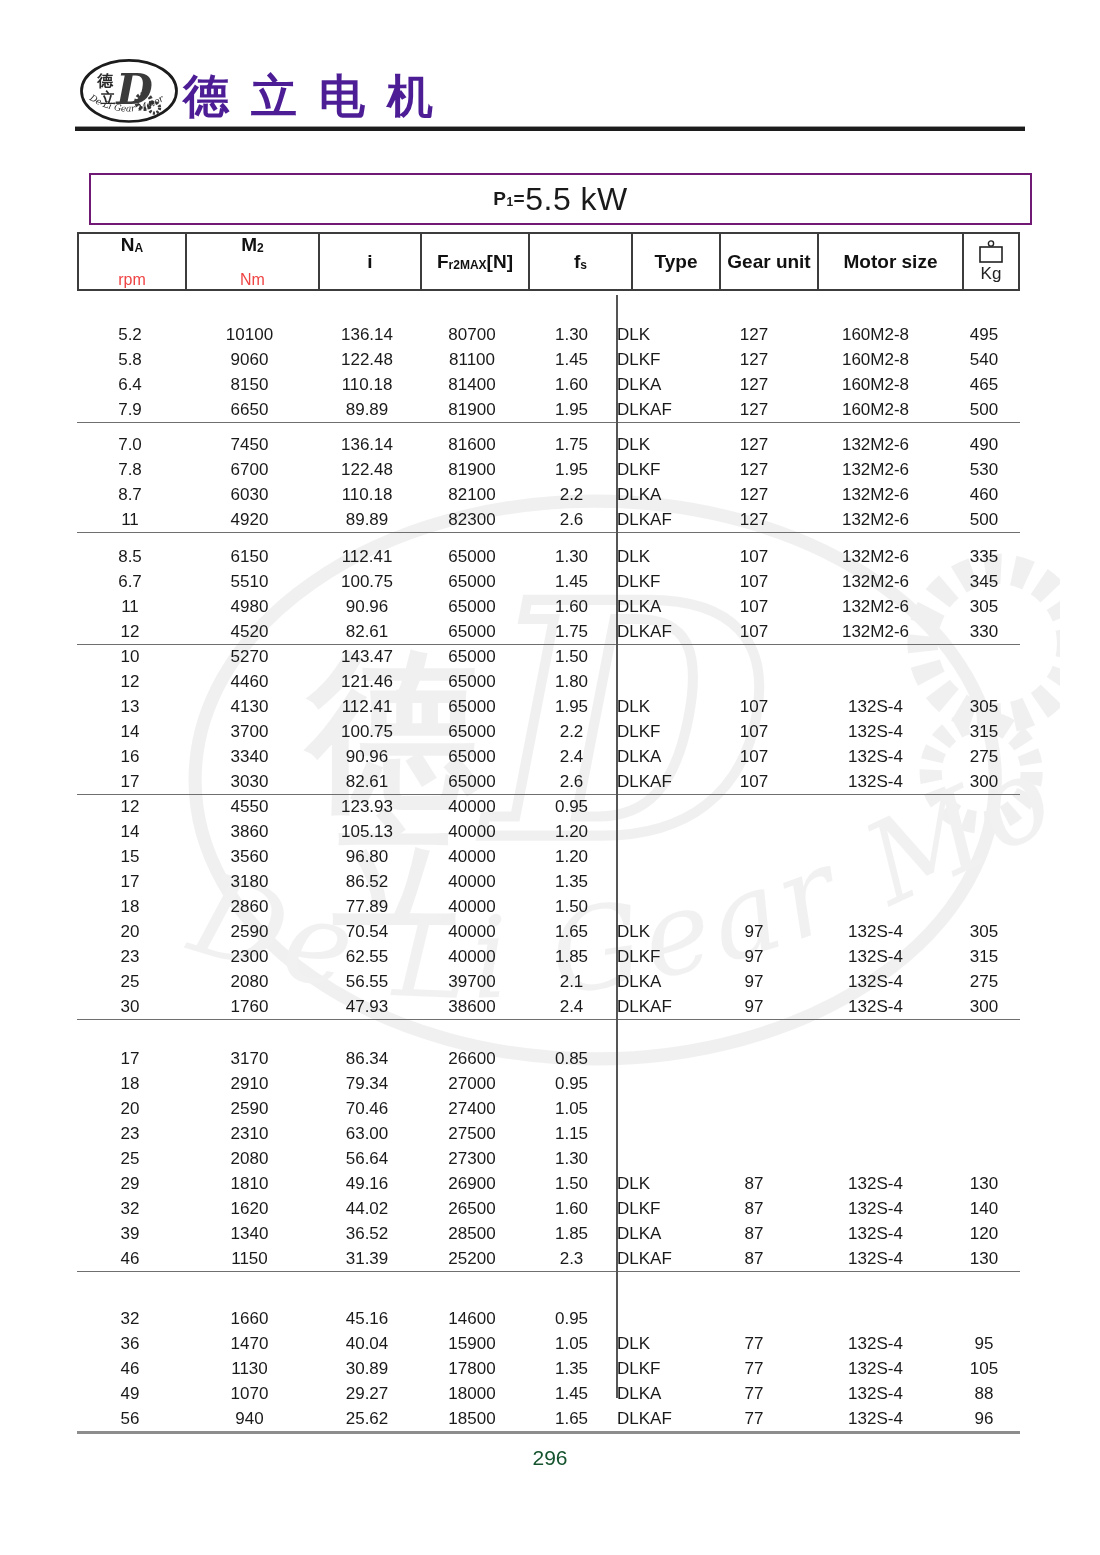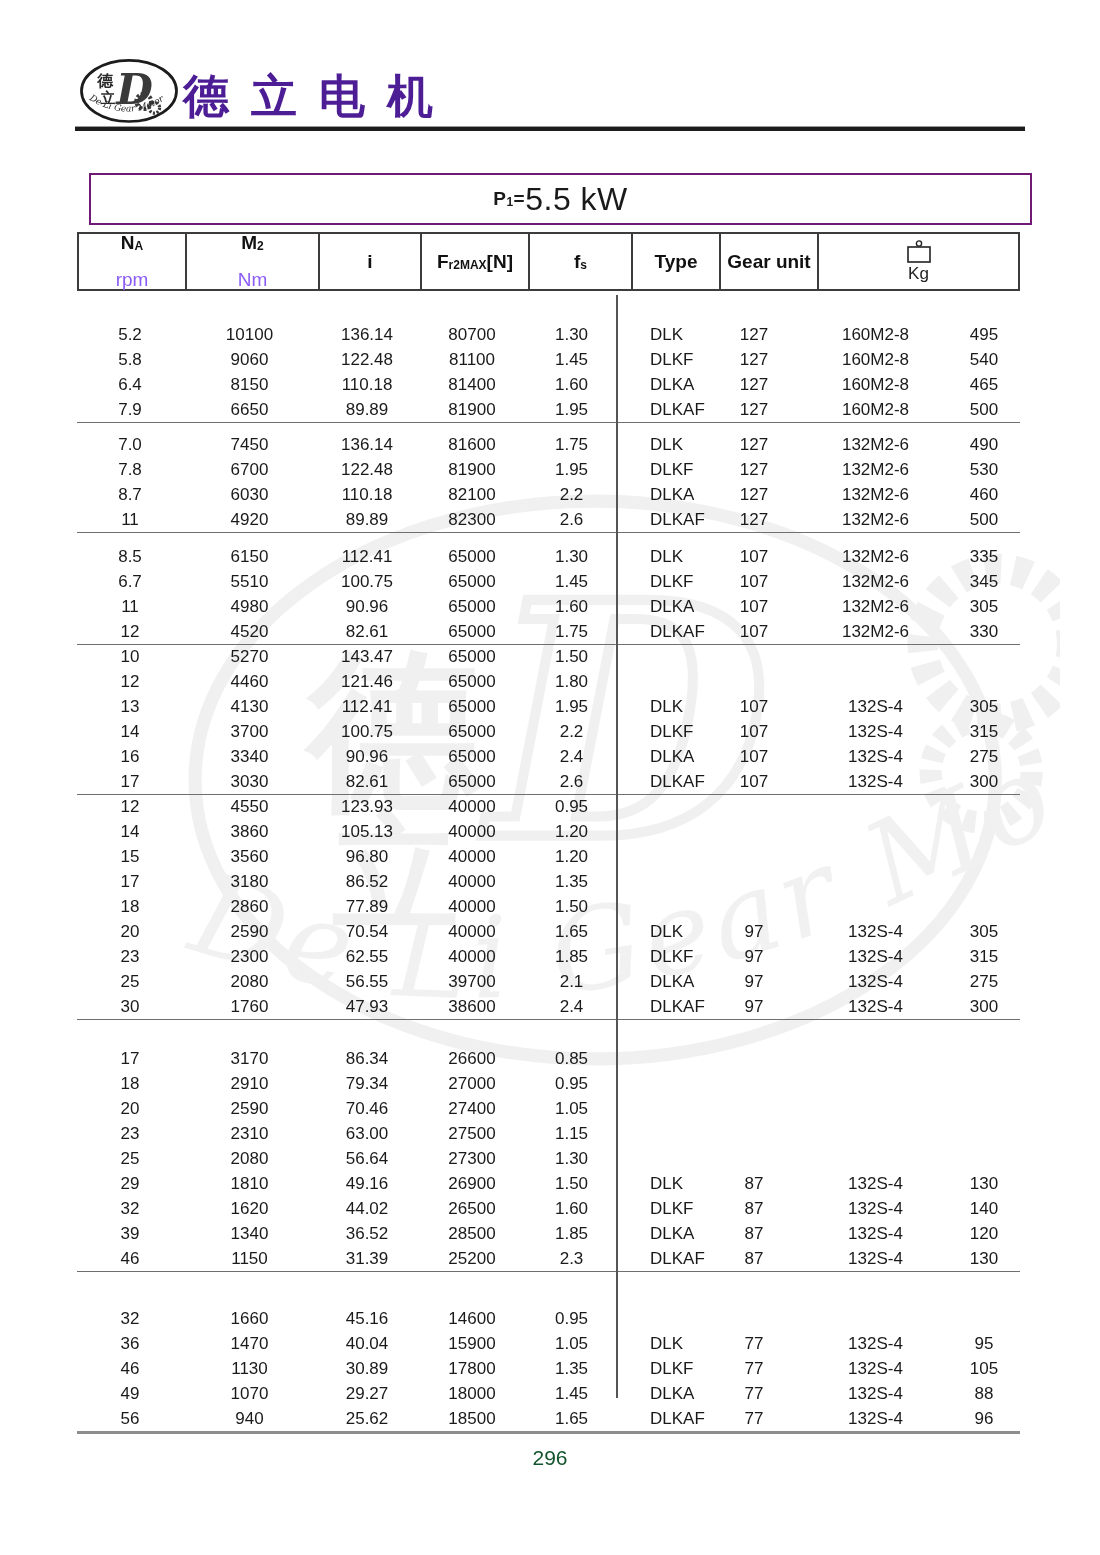--- a/index.html
+++ b/index.html
@@ -44,21 +44,21 @@
   .hcell{
     box-sizing:border-box;border-left:2px solid #3c3c3c;
     display:flex;flex-direction:column;align-items:center;justify-content:center;
     line-height:1.05;
   }
   .hcell:first-child{border-left:none;}
   .w0{width:106px}.w1{width:133px}.w2{width:102px}.w3{width:108px}
   .w4{width:103px}.w5{width:88px}.w6{width:98px}.w7{width:145px}.w8{flex:1}
   .hmain{font-size:19px;font-weight:bold;color:#111;}
   .hmain sub{font-size:12px;vertical-align:baseline;position:relative;bottom:-1px;font-weight:bold;}
-  .hunit{font-size:19px;color:#8b5cf6;margin-top:17px;}
+  .hunit{font-size:16px;color:#ef4444;margin-top:17px;}
   .kg-label{font-size:17px;color:#222;margin-top:1px;}
   .weight-icon{display:block;}
 
   
   .table-body{left:77px;top:291px;width:943px;}
   .block{
     display:flex;align-items:center;
     border-bottom:1.5px solid #6f6f6f;box-sizing:border-box;
   }
   .block:nth-child(1){height:132px}
@@ -68,21 +68,21 @@
   .block:nth-child(5){height:225px}
   .block:nth-child(6){height:252px}
   .block:nth-child(7){height:162px;border-bottom:3px solid #8d8d8d;}
   .block-left,.block-right{display:flex;flex-direction:column;justify-content:flex-end;height:100%;}
   .block-left{width:540px;}
   .block-right{width:403px;}
   .row{display:grid;height:25px;align-items:center;}
   .row.left{grid-template-columns:106px 133px 102px 108px 91px;}
   .row.right{grid-template-columns:88px 98px 145px 72px;}
   .cell{text-align:center;font-size:17px;color:#1a1a1a;white-space:nowrap;}
-  .row.right .cell:first-child{text-align:left;padding-left:33px;}
+  .row.right .cell:first-child{text-align:left;}
 
   .v-divider{left:616px;top:295px;width:1.5px;height:1103px;background:#555;}
 
   
   .page-number{left:0;top:1446px;width:1100px;text-align:center;
     font-size:21px;color:#14532d;}
 
   
   .watermark{left:90px;top:455px;width:970px;height:650px;opacity:0.14;z-index:0;}
 </style>
@@ -145,20 +145,23 @@
     </div>
     <div class="hcell w4">
       <div class="hmain"><span>f</span><sub>s</sub></div>
     </div>
     <div class="hcell w5">
       <div class="hmain">Type</div>
     </div>
     <div class="hcell w6">
       <div class="hmain">Gear unit</div>
     </div>
+    <div class="hcell w7">
+      <div class="hmain">Motor size</div>
+    </div>
     <div class="hcell w8">
       <svg class="weight-icon" width="30" height="24" viewBox="0 0 30 24">
         <circle cx="15" cy="3.5" r="2.6" fill="none" stroke="#222" stroke-width="1.4"></circle>
         <rect x="4" y="7" width="22" height="15" fill="none" stroke="#222" stroke-width="1.6"></rect>
       </svg>
       <div class="kg-label">Kg</div>
     </div>
   </div>
 
   <div class="table-body">

